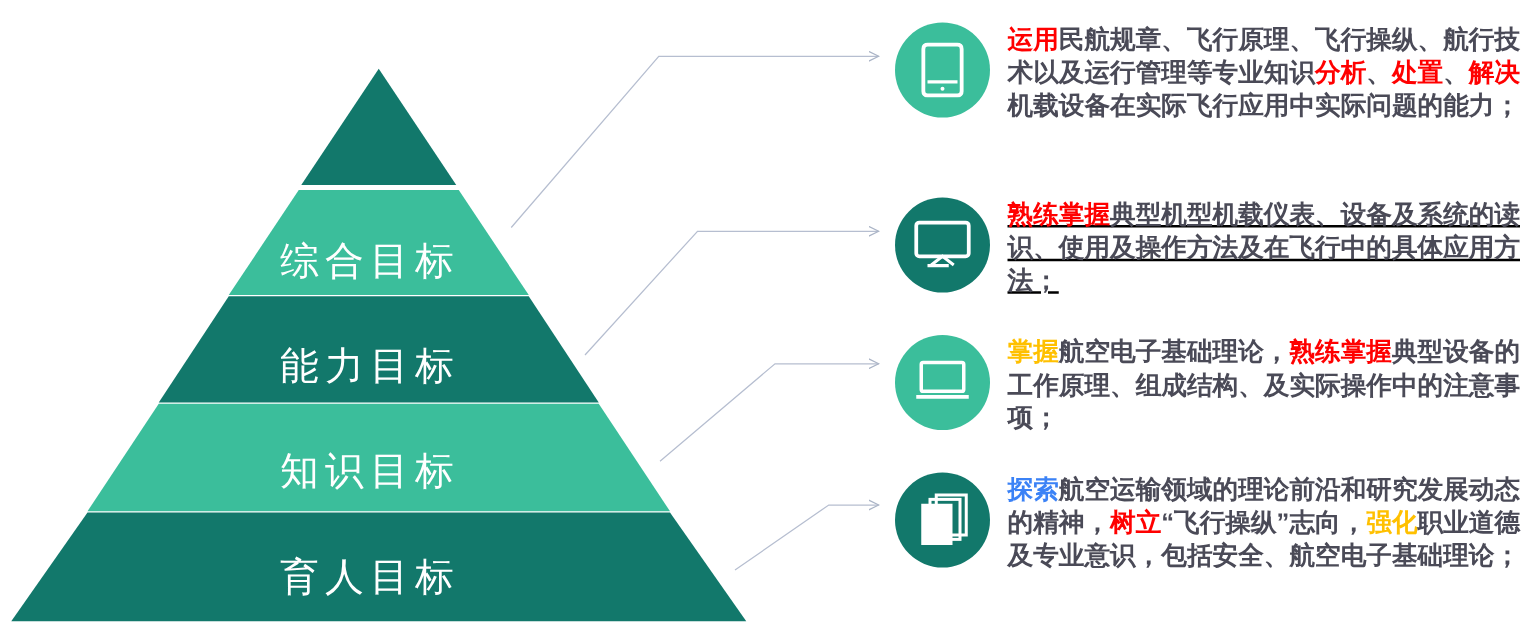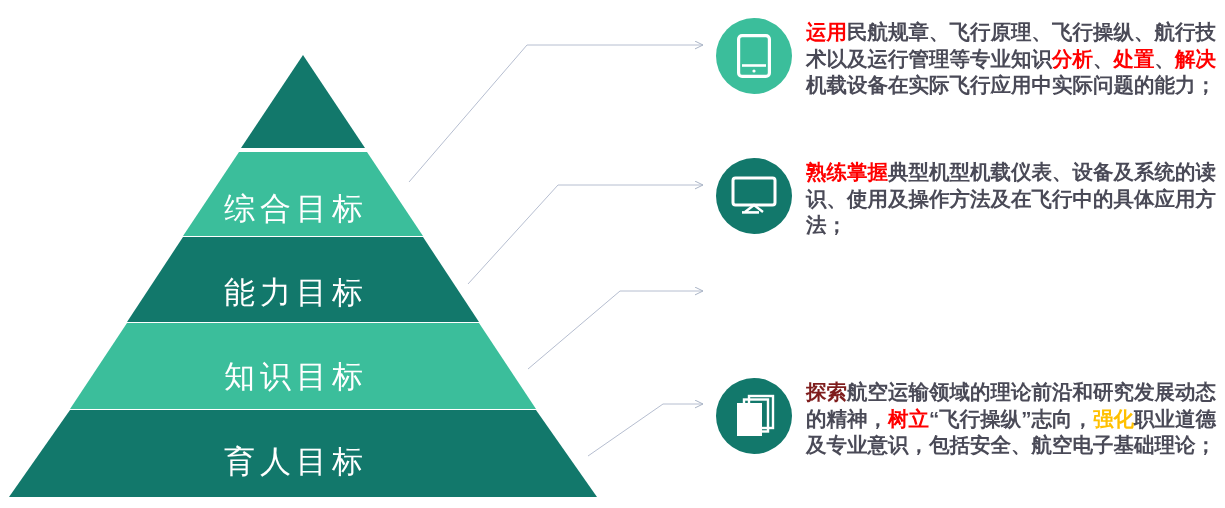--- a/index.html
+++ b/index.html
@@ -47,24 +47,24 @@
     flex:1 1 auto;
     font-size:20.5px;
     font-weight:bold;
     line-height:1.30;
     color:#4a4a57;
     letter-spacing:0px;
     padding-top:1px;
   }
   .hl-red{color:#ff0000;}
   .hl-orange{color:#ffc000;}
-  .hl-green{color:#7f1d1d;}
+  .hl-green{color:#3b82f6;}
 
   #item-0{top:6px;}
-  #item-1{top:146px;}
+  #item-1{top:146px;text-decoration:underline;}
   #item-2{top:256px;}
   #item-3{top:366px;}
 </style>
 </head>
 <body>
 
 <div id="stage">
 
   <svg id="pyramid-svg" viewBox="0 0 625 508">
 
@@ -121,20 +121,33 @@
             <path d="M14,36 L23,29 L32,36" fill="none" stroke="#ffffff" stroke-width="2.4"></path>
             <line x1="11" y1="36.4" x2="28" y2="36.4" stroke="#ffffff" stroke-width="2.6"></line>
           </svg>
         </span>
       </div>
       <div class="txt">
         <span class="hl-red">熟练掌握</span><span>典型机型机载仪表、设备及系统的读识、使用及操作方法及在飞行中的具体应用方法；</span>
       </div>
     </div>
 
+    <div class="item" id="item-2">
+      <div class="icon-wrap" style="background:#3bbe9b">
+        <span>
+          <svg width="46" height="36" viewBox="0 0 46 36">
+            <rect x="6" y="2" width="34" height="23" rx="1.5" ry="1.5" fill="none" stroke="#ffffff" stroke-width="2.8"></rect>
+            <line x1="2" y1="29.5" x2="44" y2="29.5" stroke="#ffffff" stroke-width="3"></line>
+          </svg>
+        </span>
+      </div>
+      <div class="txt">
+        <span class="hl-orange">掌握</span><span>航空电子基础理论，</span><span class="hl-red">熟练掌握</span><span>典型设备的工作原理、组成结构、及实际操作中的注意事项；</span>
+      </div>
+    </div>
 
     <div class="item" id="item-3">
       <div class="icon-wrap" style="background:#12786b">
         <span>
           <svg width="42" height="44" viewBox="0 0 42 44">
             <rect x="16" y="2" width="24" height="32" fill="none" stroke="#ffffff" stroke-width="2.4"></rect>
             <rect x="11" y="5.5" width="24" height="32" fill="none" stroke="#ffffff" stroke-width="2.4"></rect>
             <rect x="4" y="9" width="25" height="33" fill="#ffffff"></rect>
           </svg>
         </span>

